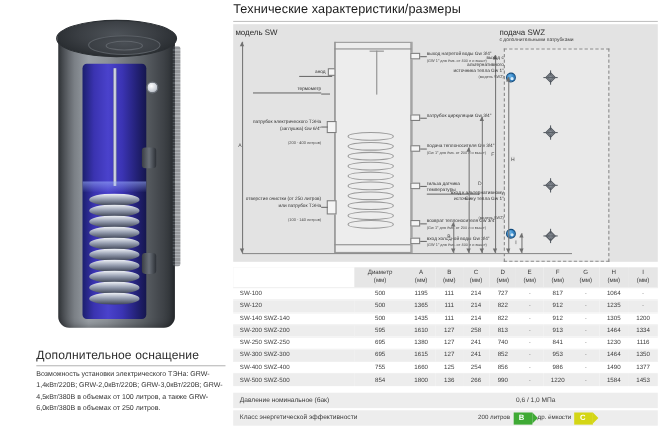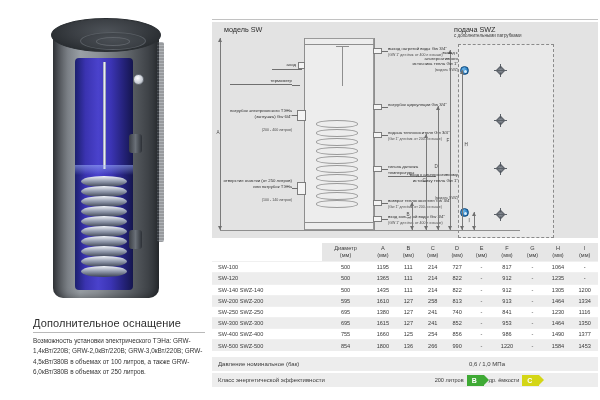--- a/index.html
+++ b/index.html
@@ -104,21 +104,21 @@
   .title-rule {
     position: absolute; left: 2px; top: 19px; width: 386px;
     border-top: 1px solid #c2c2c2;
   }
 
   .diagram-panel {
     position: absolute; left: 2px; top: 22px; width: 386px; height: 216px;
     background: #e3e3e3;
   }
   .panel-sw-label {
-    position: absolute; left: 12px; top: 3px;
+    position: absolute; left: 2px; top: 3px;
     font-size: 7.2px; color: #2b2b2b;
   }
   .panel-swz-label {
     position: absolute; left: 242px; top: 3px;
     font-size: 7.2px; color: #2b2b2b;
   }
   .panel-swz-sub {
     position: absolute; left: 242px; top: 11px; width: 70px;
     font-size: 4.5px; line-height: 1.3; color: #3a3a3a;
   }
@@ -261,20 +261,21 @@
       </div>
     </div>
 
     <div class="extra-title">Дополнительное оснащение</div>
     <div class="extra-rule"></div>
     <div class="extra-body">Возможность установки электрического ТЭНа: GRW-1,4кВт/220В; GRW-2,0кВт/220В; GRW-3,0кВт/220В; GRW-4,5кВт/380В в объемах от 100 литров, а также GRW-6,0кВт/380В в объемах от 250 литров.</div>
   </div>
 
   <div class="right-col">
 
+    <div class="main-title">Технические характеристики/размеры</div>
     <div class="title-rule"></div>
 
     <div class="diagram-panel">
 
       <div class="panel-sw-label">модель SW</div>
       <div class="panel-swz-label">подача SWZ</div>
       <div class="panel-swz-sub">с дополнительными патрубками</div>
 
       <div class="dwg">
 

